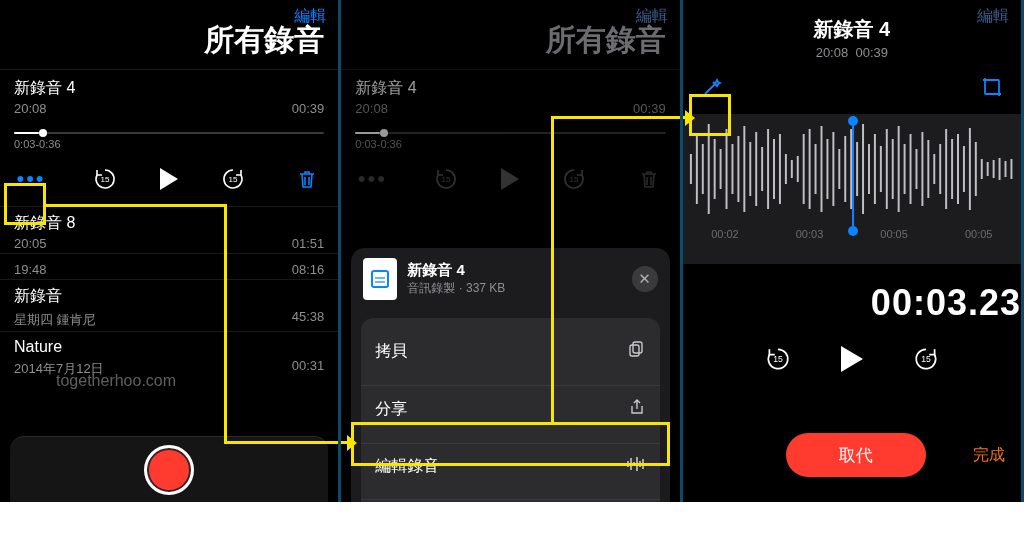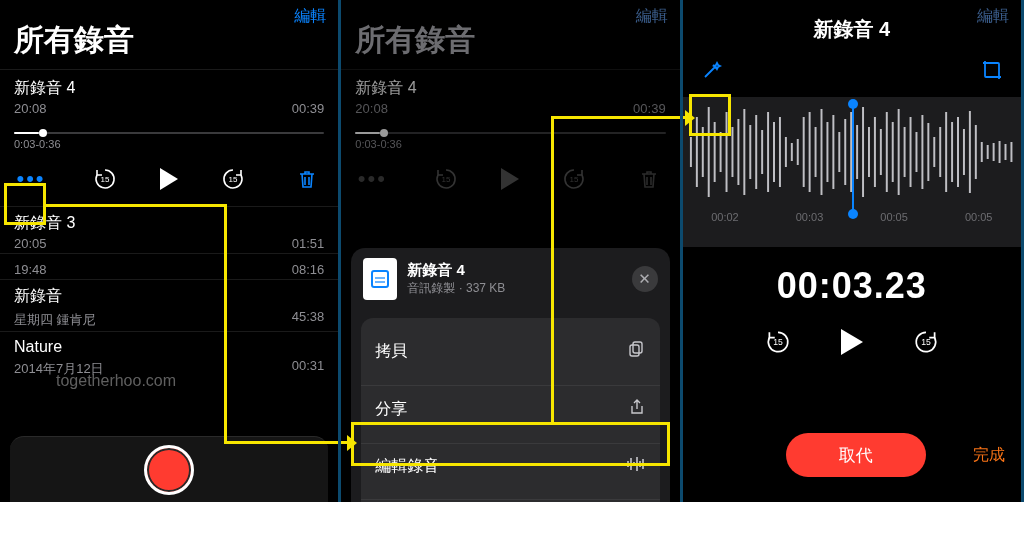--- a/index.html
+++ b/index.html
@@ -12,21 +12,21 @@
   .panel {
     position: relative;
     width: 341.33px; height: 502px;
     background: #000;
     color: #fff;
     border-right: 3px solid #0c4a6e;
     overflow: hidden;
   }
   
   .edit-link { position:absolute; top:6px; right:12px; color:#0a84ff; font-size:16px; }
-  .title-large { font-size:30px; font-weight:700; padding:20px 14px 8px; }
+  .title-large { font-size:30px; font-weight:700; padding:20px 14px 8px;text-align:right; }
   .row { padding:6px 14px 2px; border-top:1px solid #1a1a1a; }
   .row-title { font-size:16px; color:#fff; }
   .row-sub { display:flex; justify-content:space-between; font-size:13px; color:#8e8e93; margin-top:2px; }
   .row-sub2 { font-size:13px; color:#8e8e93; margin-top:2px; }
   
   .slider-bar { position:relative; height:2px; background:#3a3a3c; margin:14px 14px 4px; border-radius:2px; }
   .slider-fill { position:absolute; left:0; top:0; height:2px; background:#fff; border-radius:2px; }
   .slider-knob { position:absolute; top:-3px; width:8px; height:8px; background:#fff; border-radius:50%; }
   .slider-labels { display:flex; justify-content:flex-start; font-size:11px; color:#8e8e93; padding:0 14px 6px; }
   .controls { display:flex; justify-content:space-between; align-items:center; padding:6px 14px 10px; }
@@ -66,21 +66,21 @@
   .p3-title { font-size:20px; font-weight:600; }
   .p3-sub { font-size:13px; color:#8e8e93; margin-top:2px; }
   .p3-toolbar { display:flex; justify-content:space-between; align-items:center; padding:8px 14px; }
   .p3-tool { width:30px; height:30px; display:flex; align-items:center; justify-content:center; color:#0a84ff; }
   .wave-area { position:relative; background:#1c1c1e; height:150px; margin-top:4px; }
   .wave-svg { display:block; width:100%; height:110px; }
   .ruler { display:flex; justify-content:space-around; font-size:11px; color:#6c6c70; padding:4px 0 6px; }
   .playhead { position:absolute; top:8px; bottom:34px; width:2px; background:#0a84ff; left:50%; }
   .playhead::before, .playhead::after { content:""; position:absolute; left:-4px; width:10px; height:10px; background:#0a84ff; border-radius:50%; }
   .playhead::before { top:-6px; } .playhead::after { bottom:-6px; }
-  .big-time { text-align:center; font-size:36px; font-weight:600; letter-spacing:1px; margin-top:18px; }
+  .big-time { text-align:right; font-size:36px; font-weight:600; letter-spacing:1px; margin-top:18px; }
   .p3-controls { display:flex; justify-content:center; align-items:center; gap:40px; margin-top:18px; }
   .p3-rec-row { position:absolute; left:0; right:0; bottom:25px; display:flex; align-items:center; justify-content:space-between; padding:0 16px; }
   .replace-btn { width:140px; height:44px; border-radius:22px; background:#ff3b30; color:#fff; display:flex; align-items:center; justify-content:center; font-size:17px; margin:0 auto; }
   .done-link { color:#f97316; font-size:16px; }
   
   .hl3 { position:absolute; border:3px solid #f7e600; pointer-events:none; }
 
   svg { overflow:visible; }
 </style>
 </head>
@@ -129,21 +129,21 @@
       </div>
     </div>
     <div class="ctrl-icon trash">
       <svg width="22" height="22" viewBox="0 0 22 22" fill="none" stroke="#0a84ff" stroke-width="1.6">
         <path d="M4 6h14M9 6V4h4v2M6 6l1 13h8l1-13M9 9v8M13 9v8"></path>
       </svg>
     </div>
   </div>
 
   <div class="row">
-    <div class="row-title">新錄音 3</div>
+    <div class="row-title">新錄音 8</div>
     <div class="row-sub">
       <span>20:05</span>
       <span>01:51</span>
     </div>
   </div>
   <div class="row">
     <div class="row-sub">
       <span>19:48</span>
       <span>08:16</span>
     </div>
@@ -295,20 +295,23 @@
   <div class="hl-arrowhead" style="left:6px; top:435px; border-width:8px 0 8px 10px; border-color:transparent transparent transparent #f7e600;"></div>
 
   <div class="hl-arrow" style="left:210px; top:116px; width:3px; height:306px;"></div>
   <div class="hl-arrow" style="left:210px; top:116px; width:132px; height:3px;"></div>
 </div>
 
 <div class="panel">
   <span class="edit-link" style="color:#3a5c8a;">編輯</span>
   <div class="p3-header">
     <div class="p3-title">新錄音 4</div>
+    <div class="p3-sub">
+      <span>20:08</span>&nbsp;&nbsp;<span>00:39</span>
+    </div>
   </div>
   <div class="p3-toolbar">
     <div class="p3-tool">
       <svg width="22" height="22" viewBox="0 0 22 22" fill="none" stroke="#0a84ff" stroke-width="1.8">
         <path d="M4 18L14 8M12 6l4 4M16 4l1 2 2 1-2 1-1 2-1-2-2-1 2-1 1-2z"></path>
       </svg>
     </div>
     <div class="p3-tool">
       <svg width="22" height="22" viewBox="0 0 22 22" fill="none" stroke="#0a84ff" stroke-width="1.8">
         <rect x="4" y="4" width="14" height="14" rx="1"></rect>

